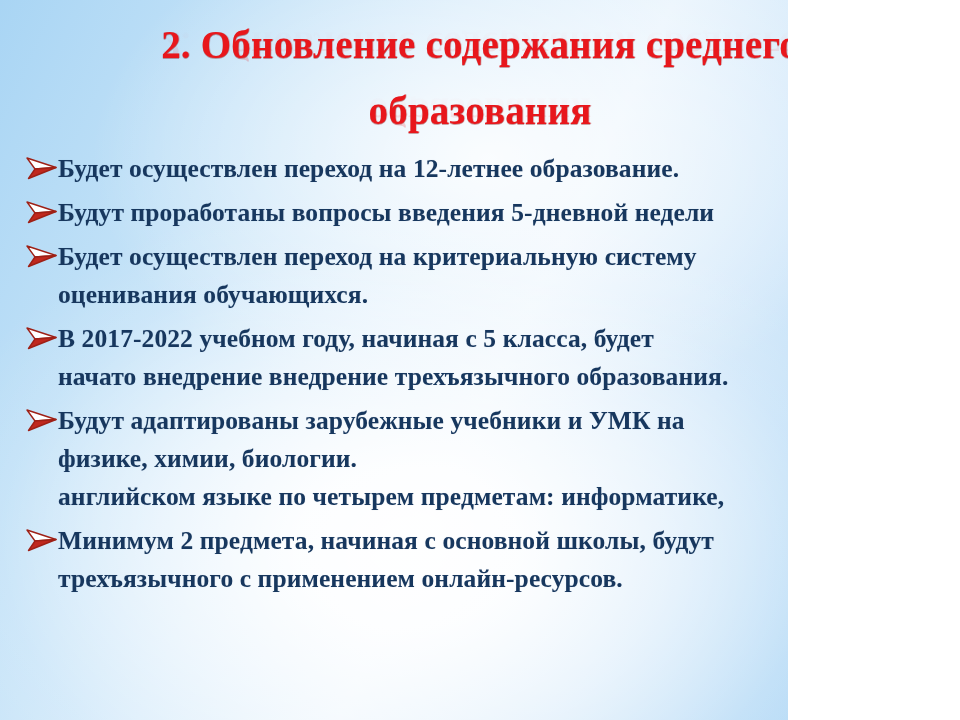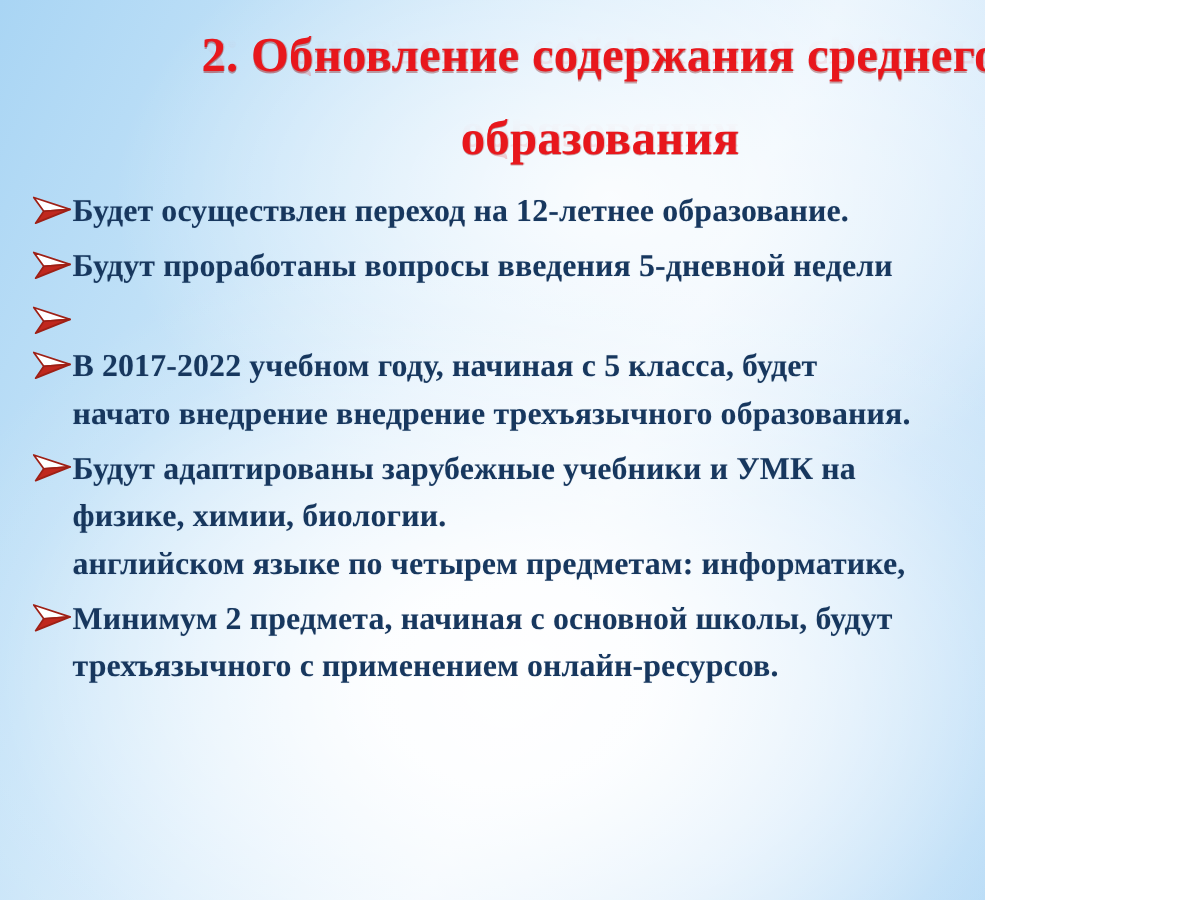--- a/index.html
+++ b/index.html
@@ -139,20 +139,22 @@
     </li>
 
     <li class="bullet-row">
       <span class="bullet-marker">
         <svg width="32" height="24" viewBox="0 0 32 24" aria-hidden="true">
           <path d="M1 2 L30 11.5 L9 13 Z" fill="#ffffff" stroke="#9e2016" stroke-width="1.4" stroke-linejoin="round"></path>
           <path d="M9 13 L30 11.5 L2.5 22.5 Z" fill="#c0281e" stroke="#9e2016" stroke-width="1.4" stroke-linejoin="round"></path>
         </svg>
       </span>
       <span class="bullet-text">
+        <p>Будет осуществлен переход на критериальную систему</p>
+        <p>оценивания обучающихся.</p>
       </span>
     </li>
 
     <li class="bullet-row">
       <span class="bullet-marker">
         <svg width="32" height="24" viewBox="0 0 32 24" aria-hidden="true">
           <path d="M1 2 L30 11.5 L9 13 Z" fill="#ffffff" stroke="#9e2016" stroke-width="1.4" stroke-linejoin="round"></path>
           <path d="M9 13 L30 11.5 L2.5 22.5 Z" fill="#c0281e" stroke="#9e2016" stroke-width="1.4" stroke-linejoin="round"></path>
         </svg>
       </span>

